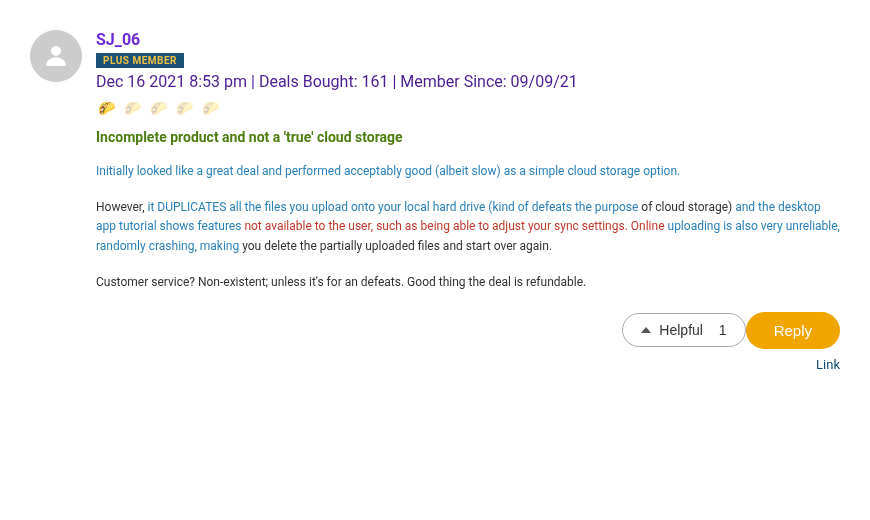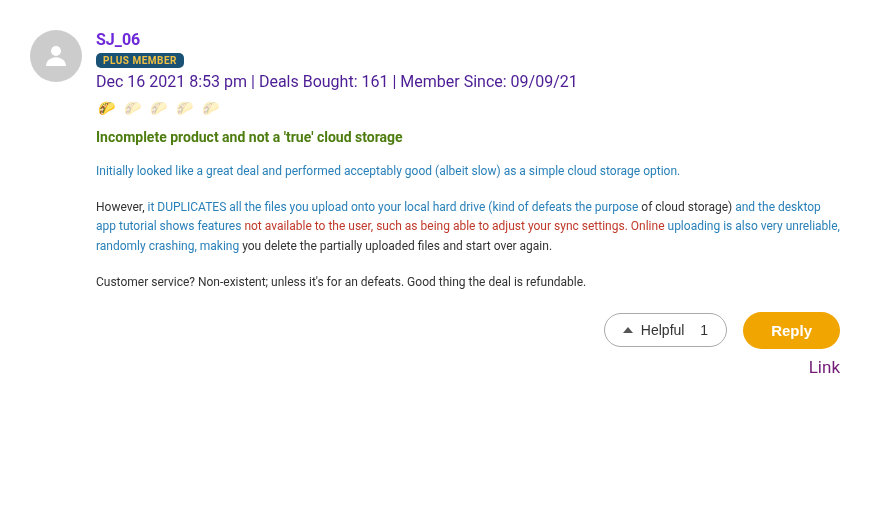--- a/index.html
+++ b/index.html
@@ -47,21 +47,21 @@
       font-weight: 700;
       color: #6d28d9;
     }
 
     .plus-badge {
       background: #1a5276;
       color: #f0c040;
       font-size: 10px;
       font-weight: 700;
       padding: 2px 7px;
-      border-radius: 5px;
+      border-radius: 0;
       display: inline-block;
       letter-spacing: 0.5px;
       width: fit-content;
     }
 
     .meta-info {
       font-size: 16px;
       color: #4c1d95;
     }
 
@@ -85,21 +85,21 @@
     }
 
     .blue-text {
       color: #2980b9;
     }
 
     .review-actions {
       display: flex;
       justify-content: flex-end;
       align-items: center;
-      gap: 16px;
+      gap: 0;
       margin-top: 20px;
     }
 
     .helpful-btn {
       border: 1.5px solid #aaa;
       background: #fff;
       border-radius: 25px;
       padding: 8px 18px;
       font-size: 14px;
       cursor: pointer;
@@ -121,33 +121,33 @@
       vertical-align: middle;
     }
 
     .reply-btn {
       background: #f0a500;
       color: #fff;
       border: none;
       border-radius: 25px;
       padding: 10px 28px;
       font-size: 15px;
-      font-weight: 700;
+      font-weight: 400;
       cursor: pointer;
     }
 
     .link-row {
       display: flex;
       justify-content: flex-end;
       margin-top: 8px;
     }
 
     .link-text {
-      color: #701a75;
-      font-size: 17px;
+      color: #0c4a6e;
+      font-size: 13px;
       cursor: pointer;
       text-decoration: none;
     }
 
     
     .taco-icons {
       display: flex;
       gap: 4px;
       margin-top: 2px;
     }

